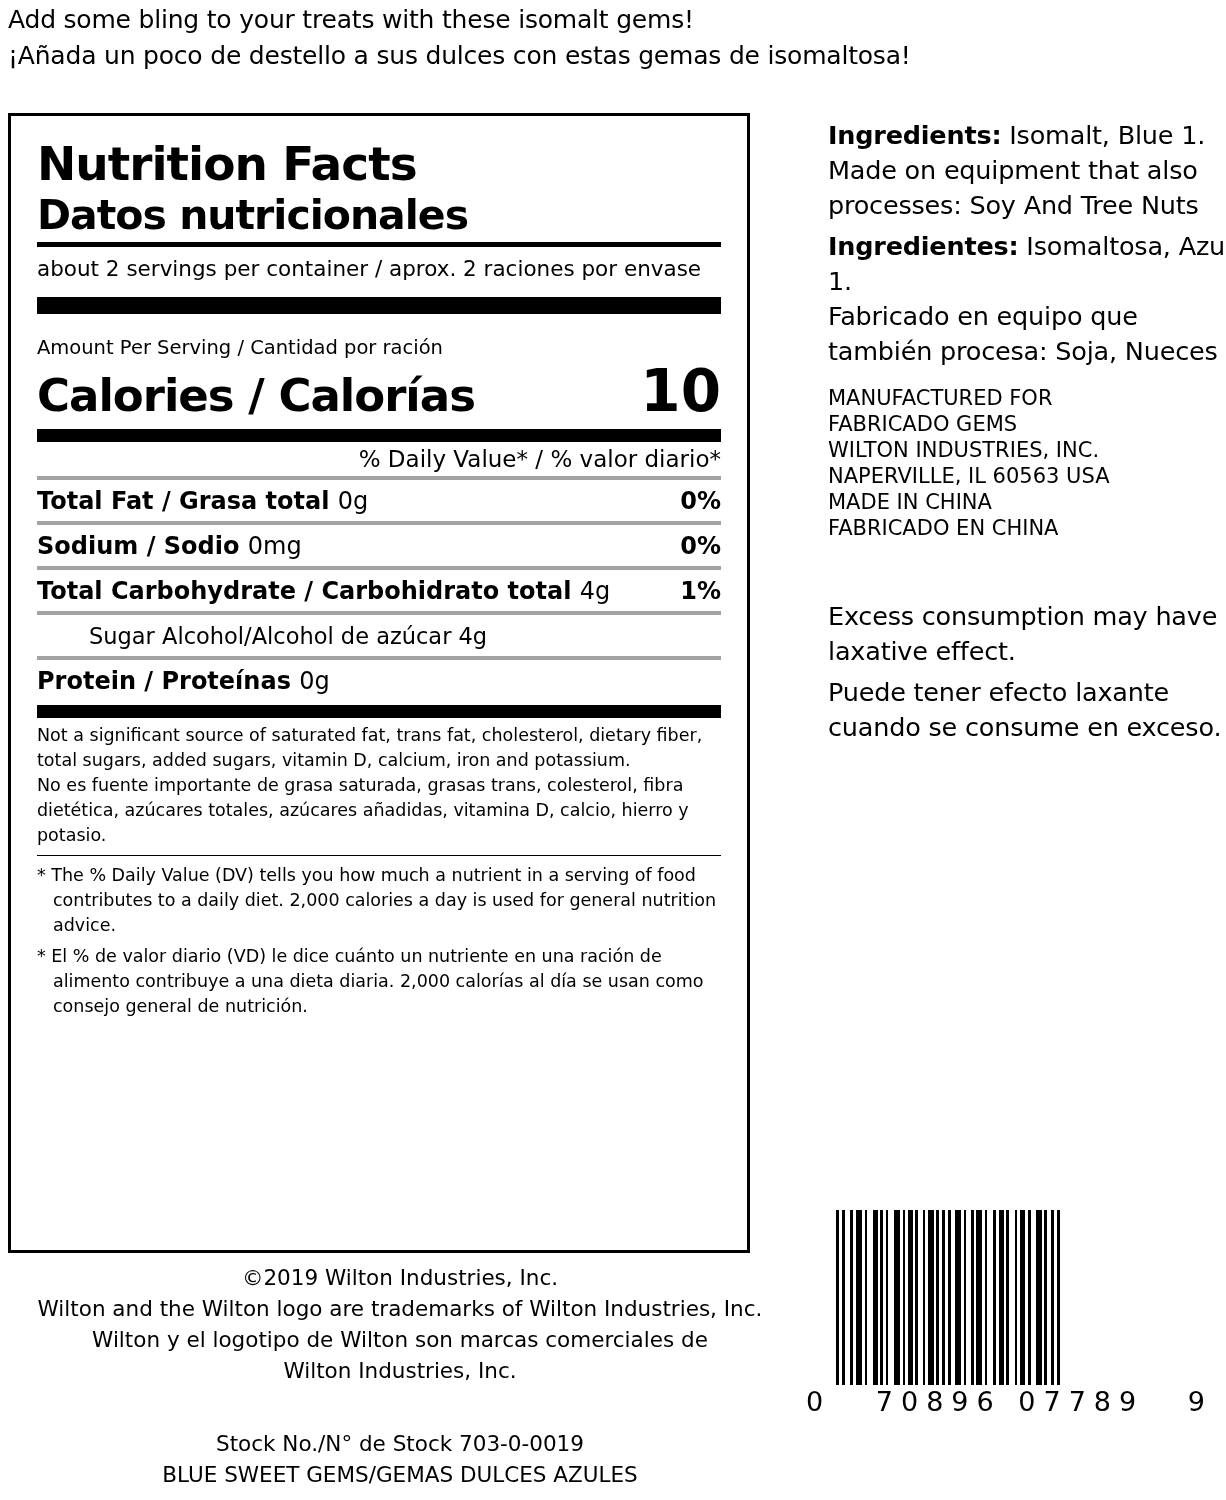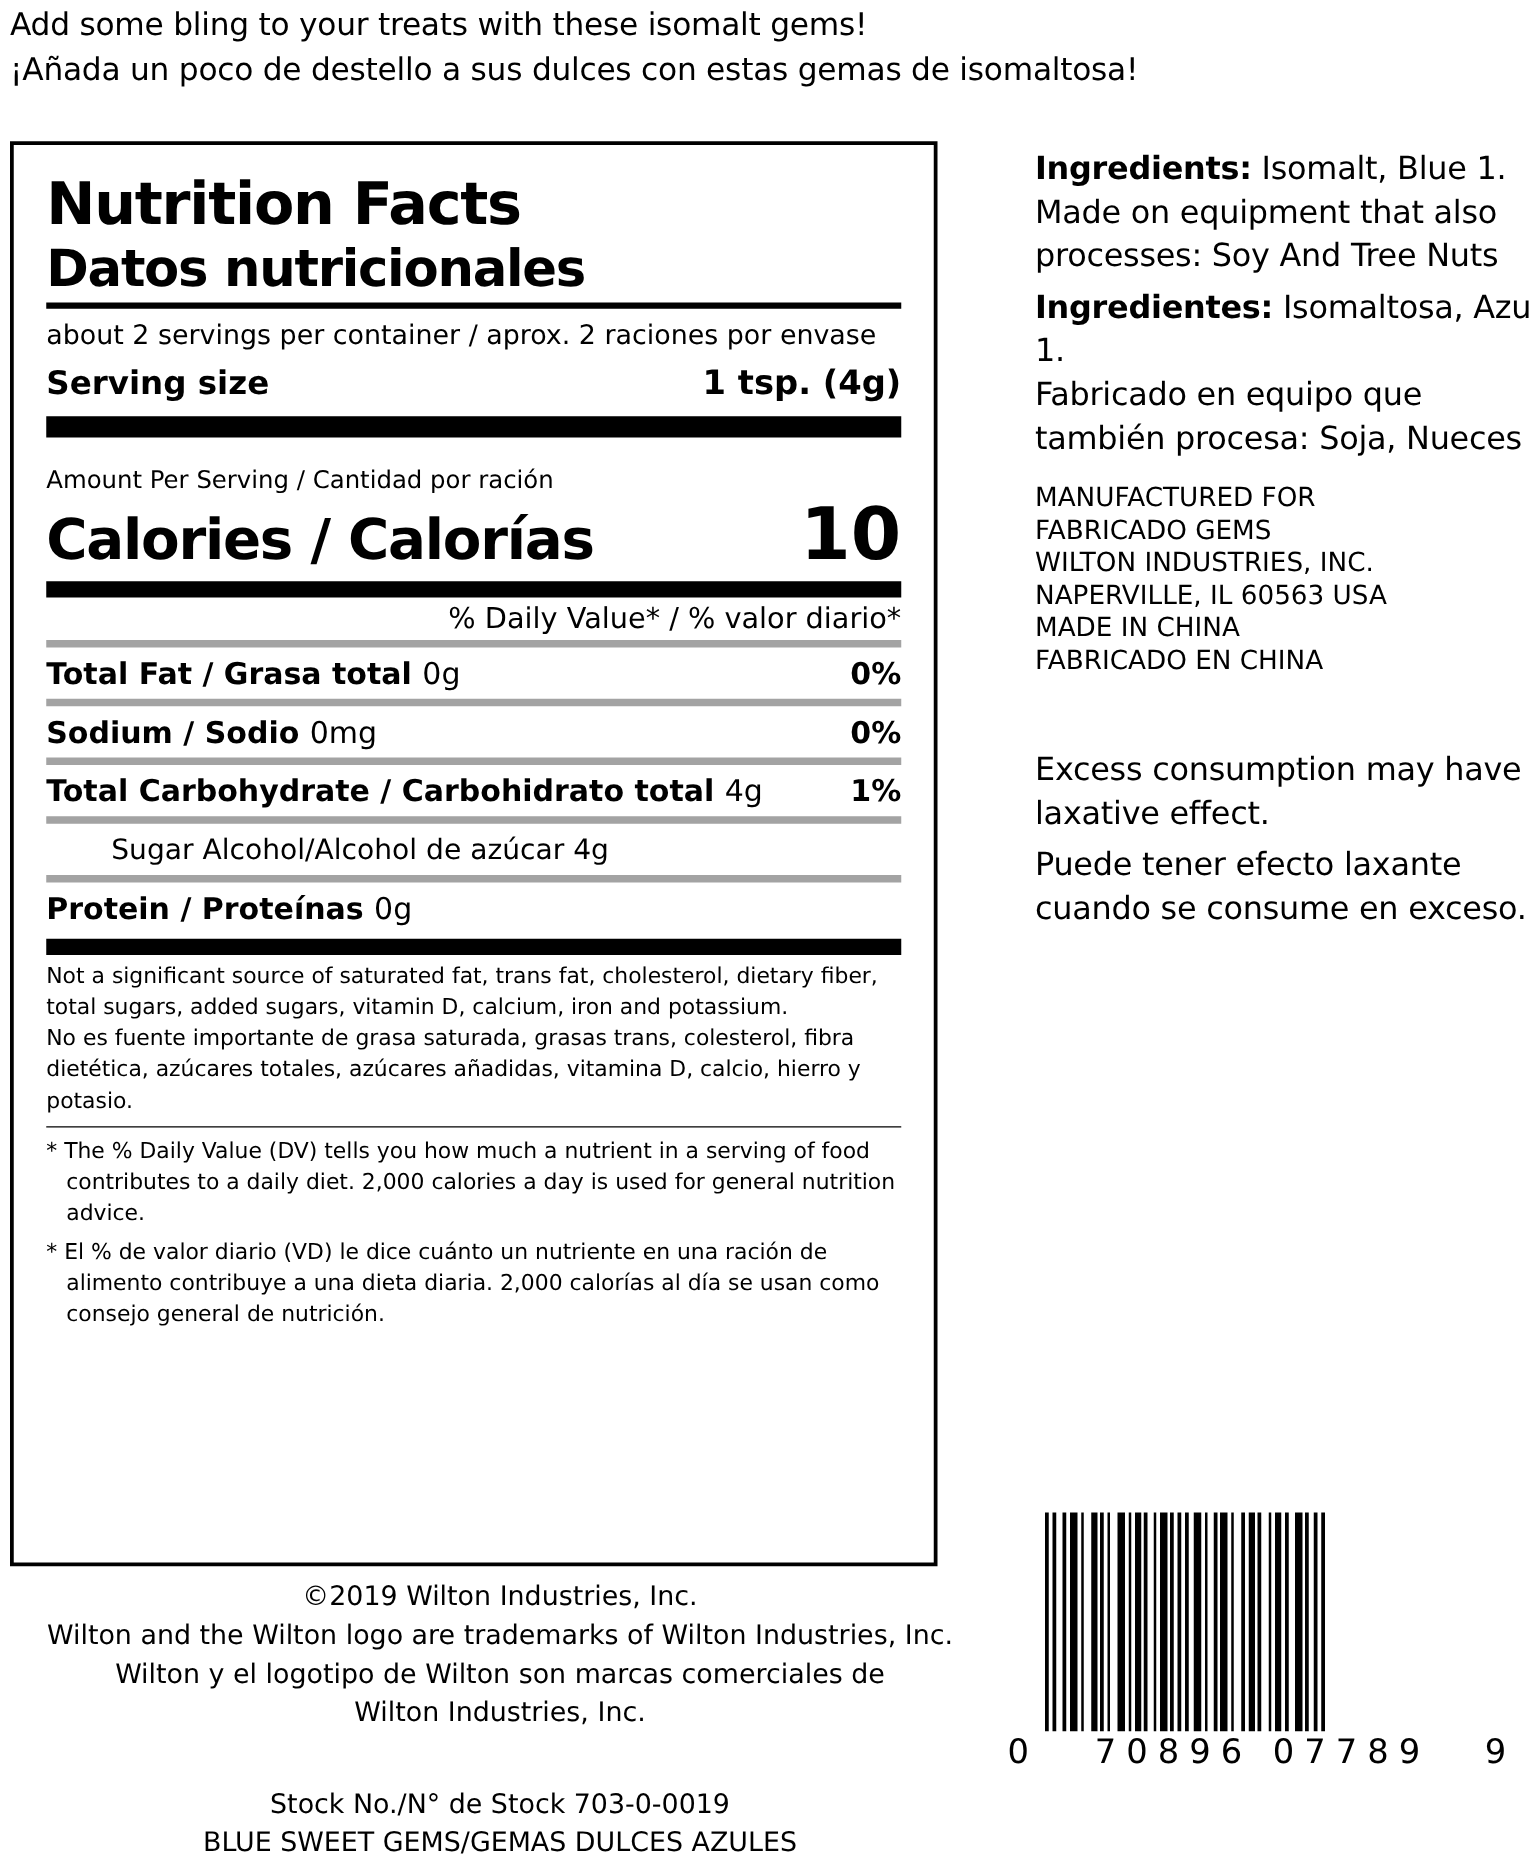--- a/index.html
+++ b/index.html
@@ -98,21 +98,21 @@
     line-height: 26px;
     padding: 4px 0 4px 0;
     font-weight: normal;
   }
   .nut-row {
     display: flex;
     justify-content: space-between;
     align-items: center;
     font-size: 24px;
     line-height: 40px;
-    border-top: 6px solid #a3a3a3;
+    border-top: 4px solid #a3a3a3;
     padding-top: 1px;
   }
   .nut-row .nm { font-weight: bold; }
   .nut-row .nm .light { font-weight: normal; }
   .nut-row .pct { font-weight: bold; font-size: 24px; }
   .nut-row.indent { padding-left: 52px; font-weight: normal; }
   .nut-row.indent .nm { font-weight: normal; font-size: 22.5px; }
 
   .footnote {
     font-size: 17.5px;
@@ -220,24 +220,20 @@
   </div>
 
   <div class="nfp">
     <div class="nf-title">Nutrition Facts</div>
     <div class="nf-title2">Datos nutricionales</div>
 
     <div class="rule-med"></div>
 
     <div class="servings">about 2 servings per container / aprox. 2 raciones por envase</div>
 
-    <div class="serving-row">
-      <div class="l">Serving size</div>
-      <div class="r">1 tsp. (4g)</div>
-    </div>
 
     <div class="rule-thick" style="margin-top:8px;"></div>
 
     <div class="amount-per">Amount Per Serving / Cantidad por ración</div>
 
     <div class="cal-row">
       <div class="cal-label">Calories / Calorías</div>
       <div class="cal-value">10</div>
     </div>
 

